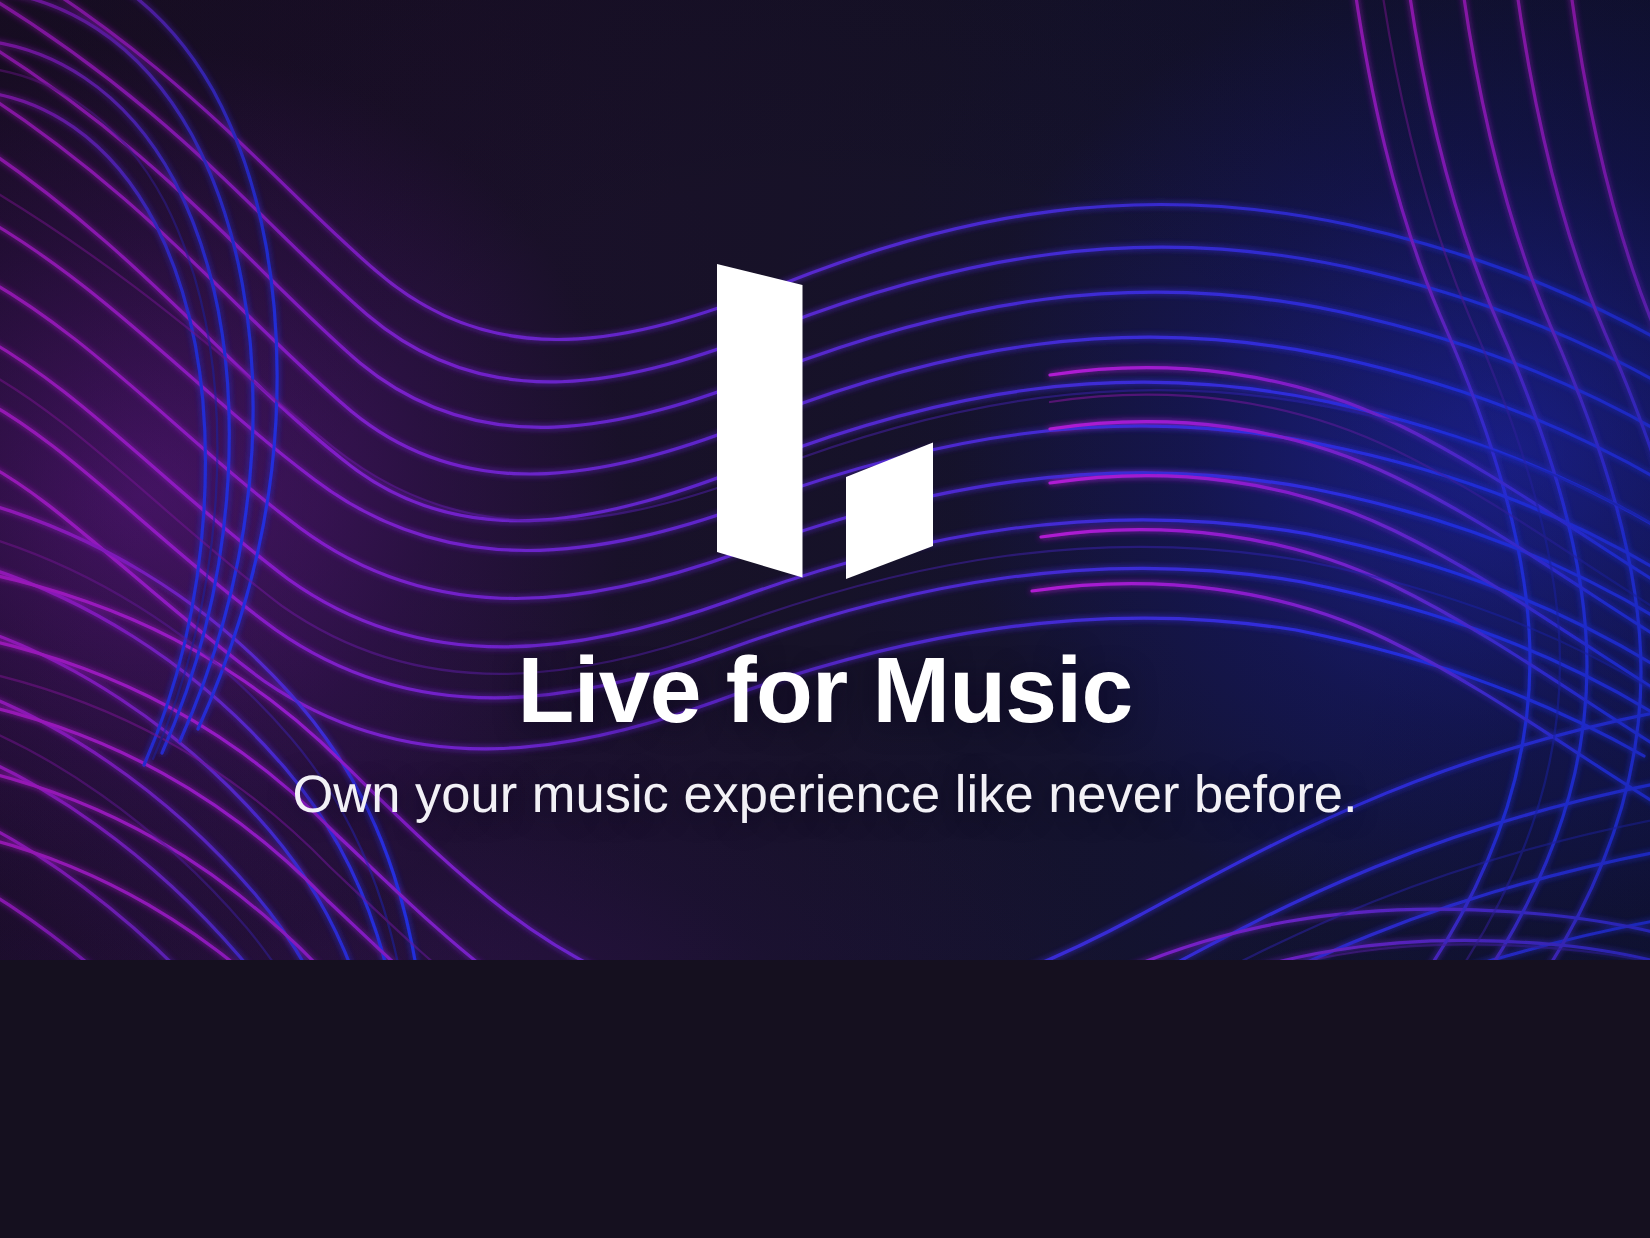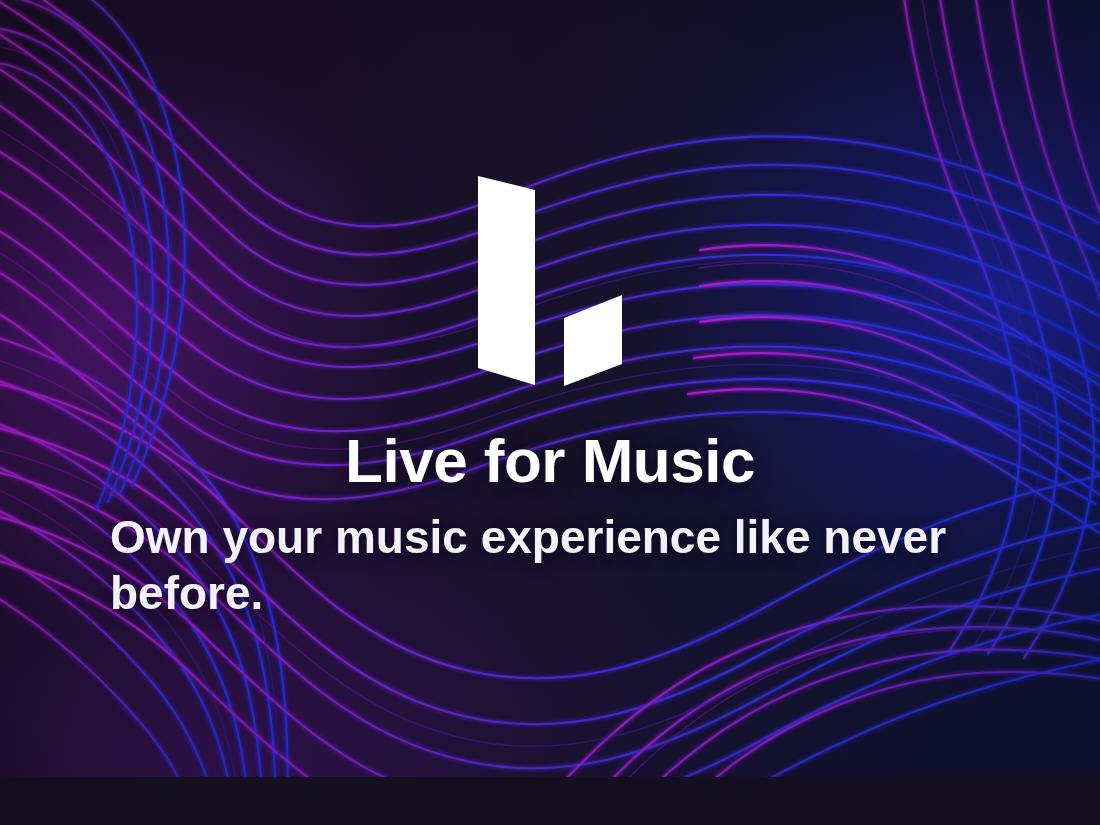--- a/index.html
+++ b/index.html
@@ -9,21 +9,21 @@
     width: 1100px;
     height: 825px;
     overflow: hidden;
     background: #15101f;
     font-family: "Liberation Sans", sans-serif;
   }
 
   #stage {
     position: relative;
     width: 1100px;
-    height: 777px;
+    height: 640px;
     overflow: hidden;
     background: #16111f;
   }
 
   
   #bg-base {
     position: absolute;
     inset: 0;
     background:
       radial-gradient(ellipse 520px 460px at 1010px 300px, rgba(34,42,210,0.58) 0%, rgba(24,28,150,0.30) 42%, rgba(18,18,70,0.05) 72%, rgba(0,0,0,0) 100%),
@@ -76,24 +76,24 @@
     line-height: 1.05;
     text-align: center;
     text-shadow: 0 2px 18px rgba(10,4,28,0.55);
   }
 
   #subhead {
     margin: 0;
     margin-top: 16px;
     width: 880px;
     color: #f2f1f6;
-    font-size: 46px;
-    font-weight: bold;
+    font-size: 35px;
+    font-weight: normal;
     line-height: 1.22;
-    text-align: left;
+    text-align: center;
     text-shadow: 0 2px 16px rgba(10,4,28,0.55);
   }
 </style>
 </head>
 <body>
 
 <div id="stage">
 
   <div id="bg-base"></div>
 

